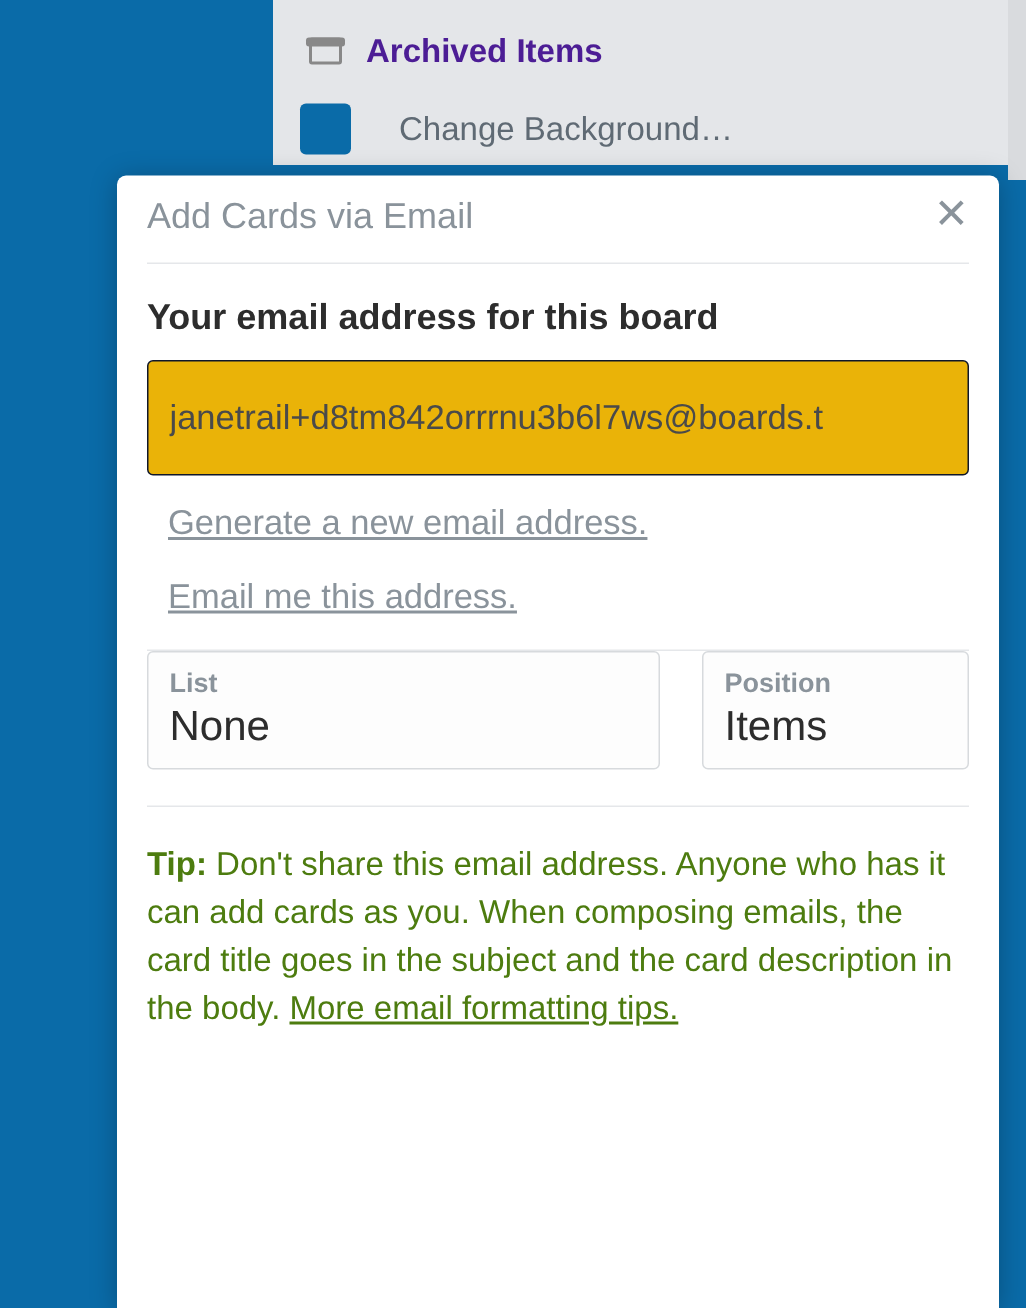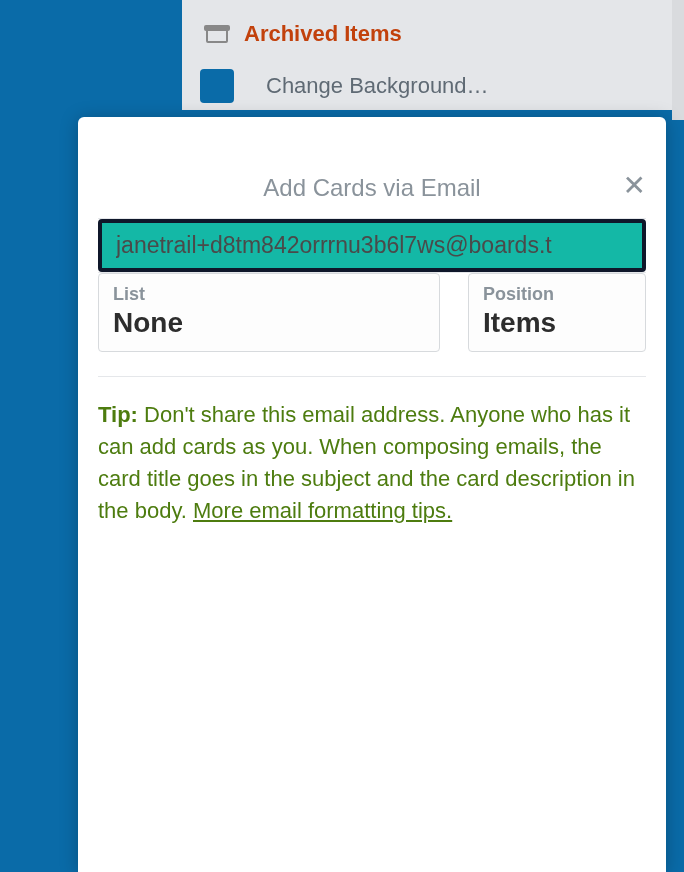--- a/index.html
+++ b/index.html
@@ -17,21 +17,21 @@
       left: 182px;
       right: 12px;
       background: #e4e6e9;
       padding: 12px 18px 0 18px;
     }
     .bg-row {
       display: flex;
       align-items: center;
       height: 44px;
       gap: 16px;
-      color: #c2410c;
+      color: #4c1d95;
       font-weight: 700;
       font-size: 22px;
     }
     .archive-icon {
       width: 22px; height: 18px;
       display: inline-block;
       border: 2px solid #888;
       border-radius: 2px;
       position: relative;
       margin-left: 6px;
@@ -73,49 +73,48 @@
       right: 18px;
       bottom: 0;
       background: #fff;
       border-radius: 6px 6px 0 0;
       box-shadow: 0 2px 18px rgba(0,0,0,0.25);
       padding: 0 20px 10px 20px;
       overflow: hidden;
     }
     .pop-header {
       position: relative;
-      text-align: center;
+      text-align: left;
       padding: 14px 0 16px 0;
       border-bottom: 1px solid #e5e7ea;
       color: #8a939b;
       font-size: 24px;
-      margin-top: 43px;
     }
     .close-x {
       position: absolute;
       right: 0;
       top: 12px;
       font-size: 28px;
       color: #8a939b;
       cursor: pointer;
       line-height: 1;
     }
     .section-heading {
       font-weight: 700;
       font-size: 24px;
       color: #2d2d2d;
       margin-top: 22px;
       margin-bottom: 14px;
     }
     .email-box {
       width: 100%;
-      background: #14b8a6;
-      border: 4px solid #0f172a;
+      background: #eab308;
+      border: 1px solid #0f172a;
       border-radius: 4px;
-      padding: 9px 14px;
+      padding: 24px 14px;
       font-size: 23px;
       color: #4a4a4a;
       white-space: nowrap;
       overflow: hidden;
       text-overflow: clip;
     }
     .link-list {
       margin: 18px 0 22px 14px;
     }
     .text-link {
@@ -148,21 +147,21 @@
       flex: 0 0 178px;
     }
     .select-label {
       font-size: 18px;
       color: #8a939b;
       font-weight: 700;
       margin-bottom: 2px;
     }
     .select-value {
       font-size: 28px;
-      font-weight: 700;
+      font-weight: 400;
       color: #2d2d2d;
     }
     .tip-block {
       color: #4d7c0f;
       font-size: 22px;
       line-height: 1.45;
       margin-top: 22px;
     }
     .tip-label {
       font-weight: 700;
@@ -186,23 +185,28 @@
   </div>
 </div>
 <div class="scrollbar-stub"></div>
 
 <div class="popover">
   <div class="pop-header">
     <span>Add Cards via Email</span>
     <span class="close-x">✕</span>
   </div>
 
+  <div class="section-heading">Your email address for this board</div>
 
   <input class="email-box" type="text" readonly="" value="janetrail+d8tm842orrrnu3b6l7ws@boards.t" style="">
 
+  <div class="link-list">
+    <div><a class="text-link">Generate a new email address.</a></div>
+    <div><a class="text-link" style="margin-bottom:0">Email me this address.</a></div>
+  </div>
 
   <hr class="hr">
 
 
   <div class="selects-row">
     <div class="select-box">
       <div class="select-label">List</div>
       <div class="select-value">None</div>
     </div>
     <div class="select-box narrow">

